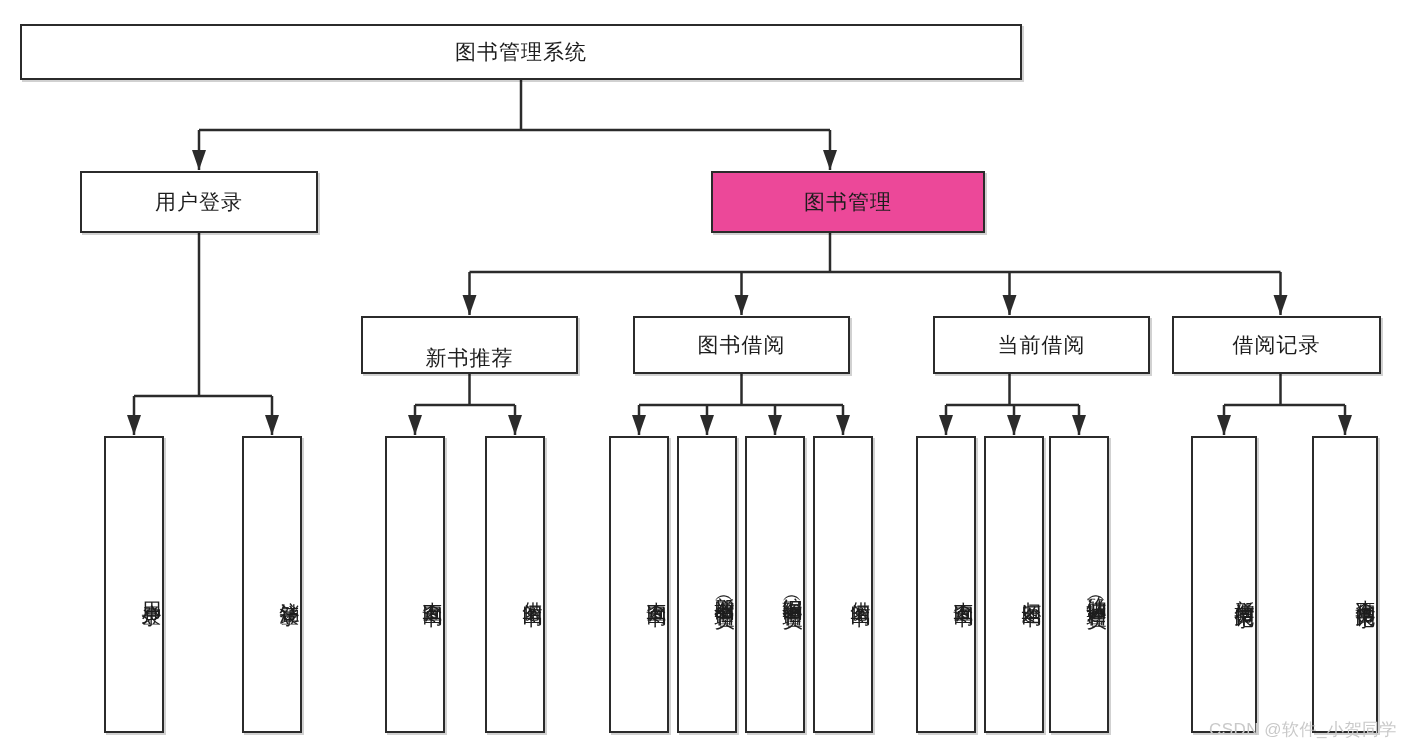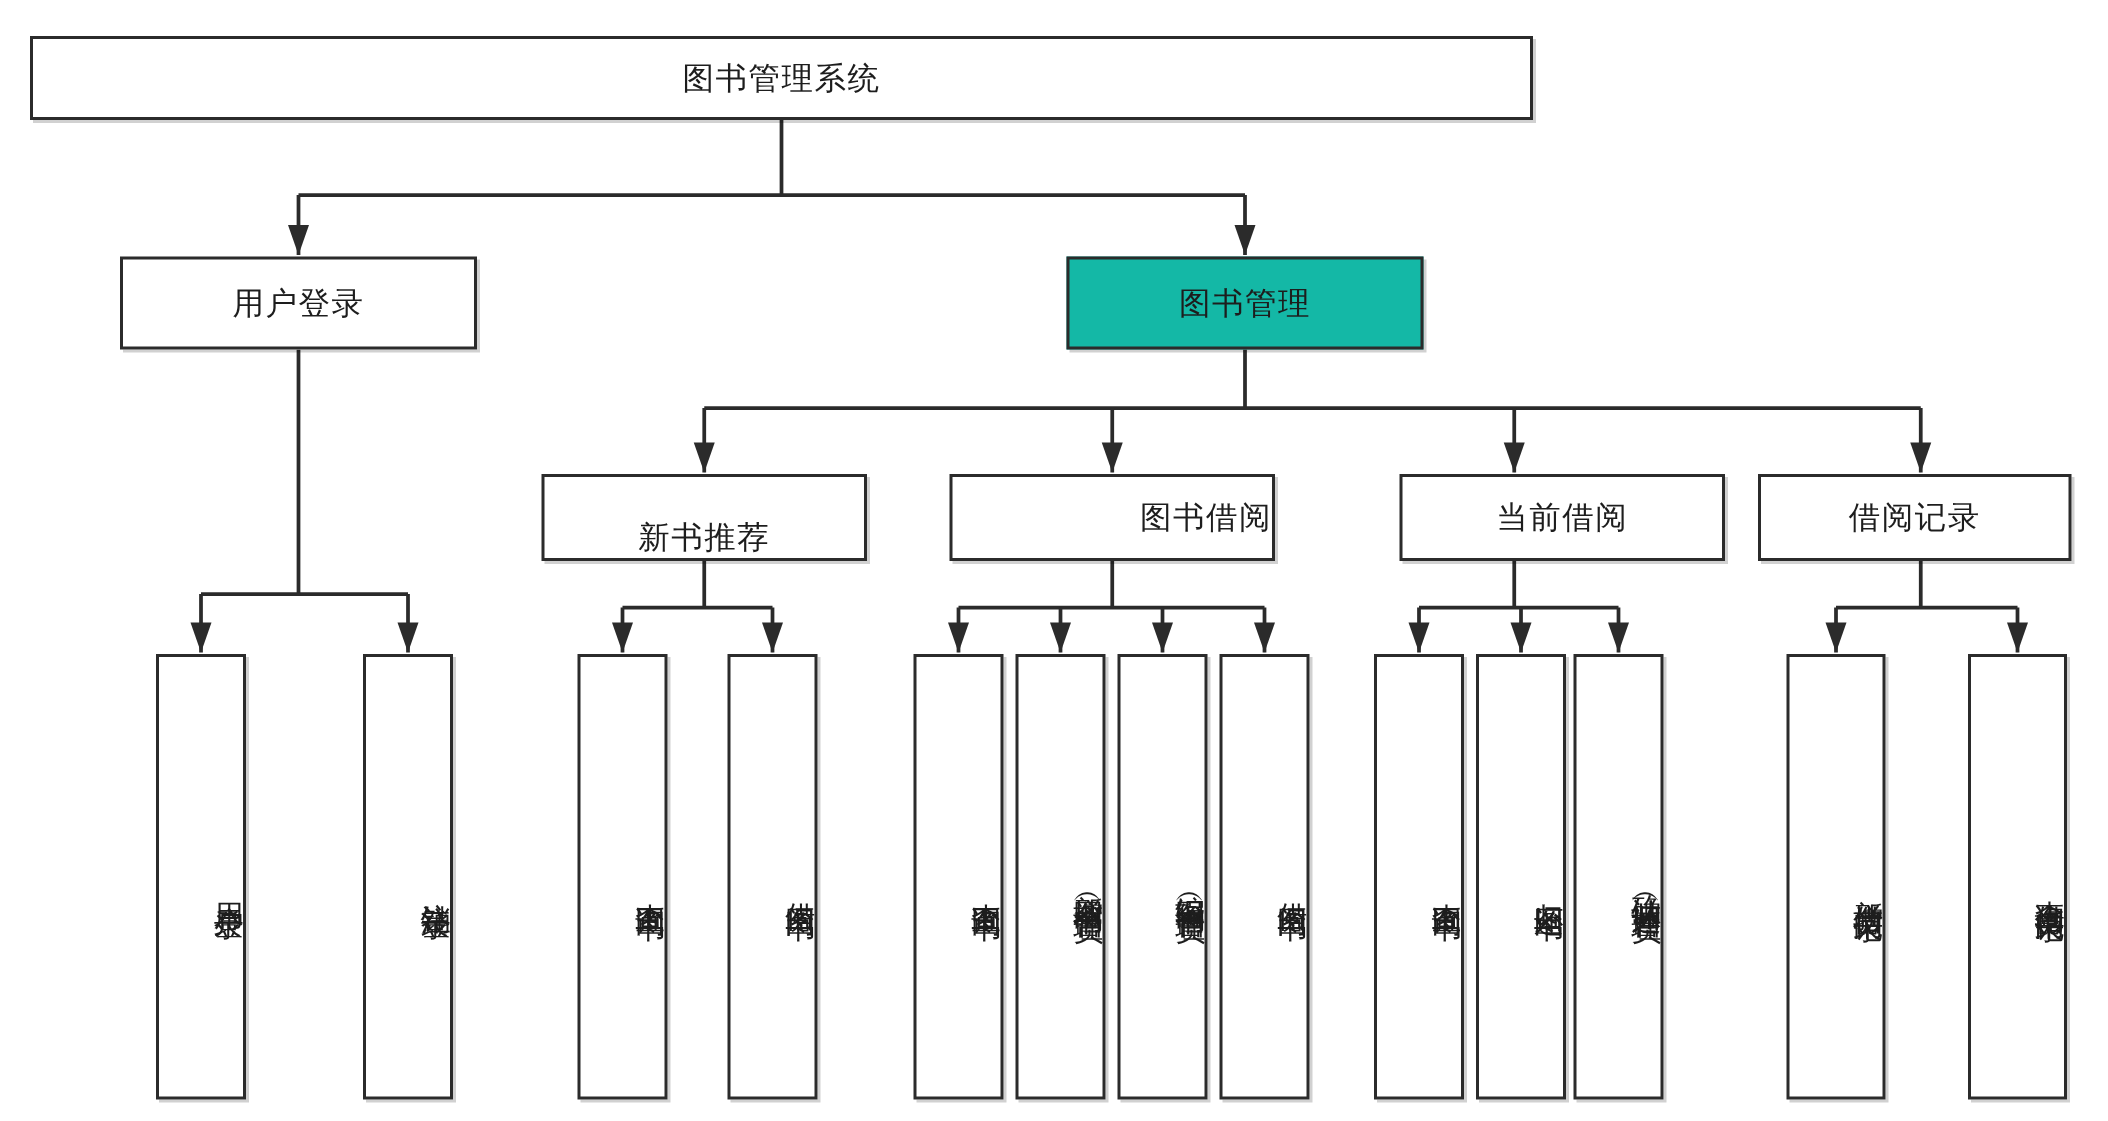--- a/index.html
+++ b/index.html
@@ -128,27 +128,27 @@
       <line x1="1345" y1="405" x2="1345" y2="435" stroke="#2b2b2b" stroke-width="2.5"></line>
       <polygon points="1338,415 1352,415 1345,435" fill="#2b2b2b"></polygon>
     </svg>
   <div id="nodes-layer">
       <div class="node horizontal" style="left: 20px; top: 12px; width: 1002px; height: 56px; border-color: rgb(43, 43, 43); background: rgb(255, 255, 255); margin-top: 12px;">
         <span class="label">图书管理系统</span>
       </div>
       <div class="node horizontal" style="left: 80px; top: 171px; width: 238px; height: 62px; border-color: rgb(43, 43, 43); background: rgb(255, 255, 255);">
         <span class="label">用户登录</span>
       </div>
-      <div class="node horizontal" style="left: 711px; top: 171px; width: 238px; height: 62px; border-color: rgb(43, 43, 43); background: #14b8a6;">
+      <div class="node horizontal" style="left: 711px; top: 171px; width: 274px; height: 62px; border-color: rgb(43, 43, 43); background: #ec4899;">
         <span class="label">图书管理</span>
       </div>
       <div class="node horizontal" style="left: 361px; top: 316px; width: 217px; height: 58px; border-color: rgb(43, 43, 43); background: rgb(255, 255, 255); align-items: flex-end;">
         <span class="label">新书推荐</span>
       </div>
-      <div class="node horizontal" style="left: 633px; top: 316px; width: 217px; height: 58px; border-color: rgb(43, 43, 43); background: rgb(255, 255, 255); justify-content: flex-end;">
+      <div class="node horizontal" style="left: 633px; top: 316px; width: 217px; height: 58px; border-color: rgb(43, 43, 43); background: rgb(255, 255, 255);">
         <span class="label">图书借阅</span>
       </div>
       <div class="node horizontal" style="left: 901px; top: 316px; width: 217px; height: 58px; border-color: rgb(43, 43, 43); background: rgb(255, 255, 255); margin-left: 32px;">
         <span class="label">当前借阅</span>
       </div>
       <div class="node horizontal" style="left: 1172px; top: 316px; width: 209px; height: 58px; border-color: rgb(43, 43, 43); background: rgb(255, 255, 255);">
         <span class="label">借阅记录</span>
       </div>
       <div class="node vertical" style="left: 104px; top: 436px; width: 60px; height: 297px; border-color: rgb(43, 43, 43); background: rgb(255, 255, 255);">
         <span class="label">用户登录</span>
@@ -183,13 +183,14 @@
       <div class="node vertical" style="left: 1049px; top: 436px; width: 60px; height: 297px; border-color: rgb(43, 43, 43); background: rgb(255, 255, 255);">
         <span class="label">确认归还（管理员）</span>
       </div>
       <div class="node vertical" style="left: 1191px; top: 436px; width: 66px; height: 297px; border-color: rgb(43, 43, 43); background: rgb(255, 255, 255);">
         <span class="label">新增借阅记录</span>
       </div>
       <div class="node vertical" style="left: 1312px; top: 436px; width: 66px; height: 297px; border-color: rgb(43, 43, 43); background: rgb(255, 255, 255);">
         <span class="label">查询借阅记录</span>
       </div>
     </div>
+  <div id="watermark">CSDN @软件_小贺同学</div>
 </div>
 
 </body></html>

